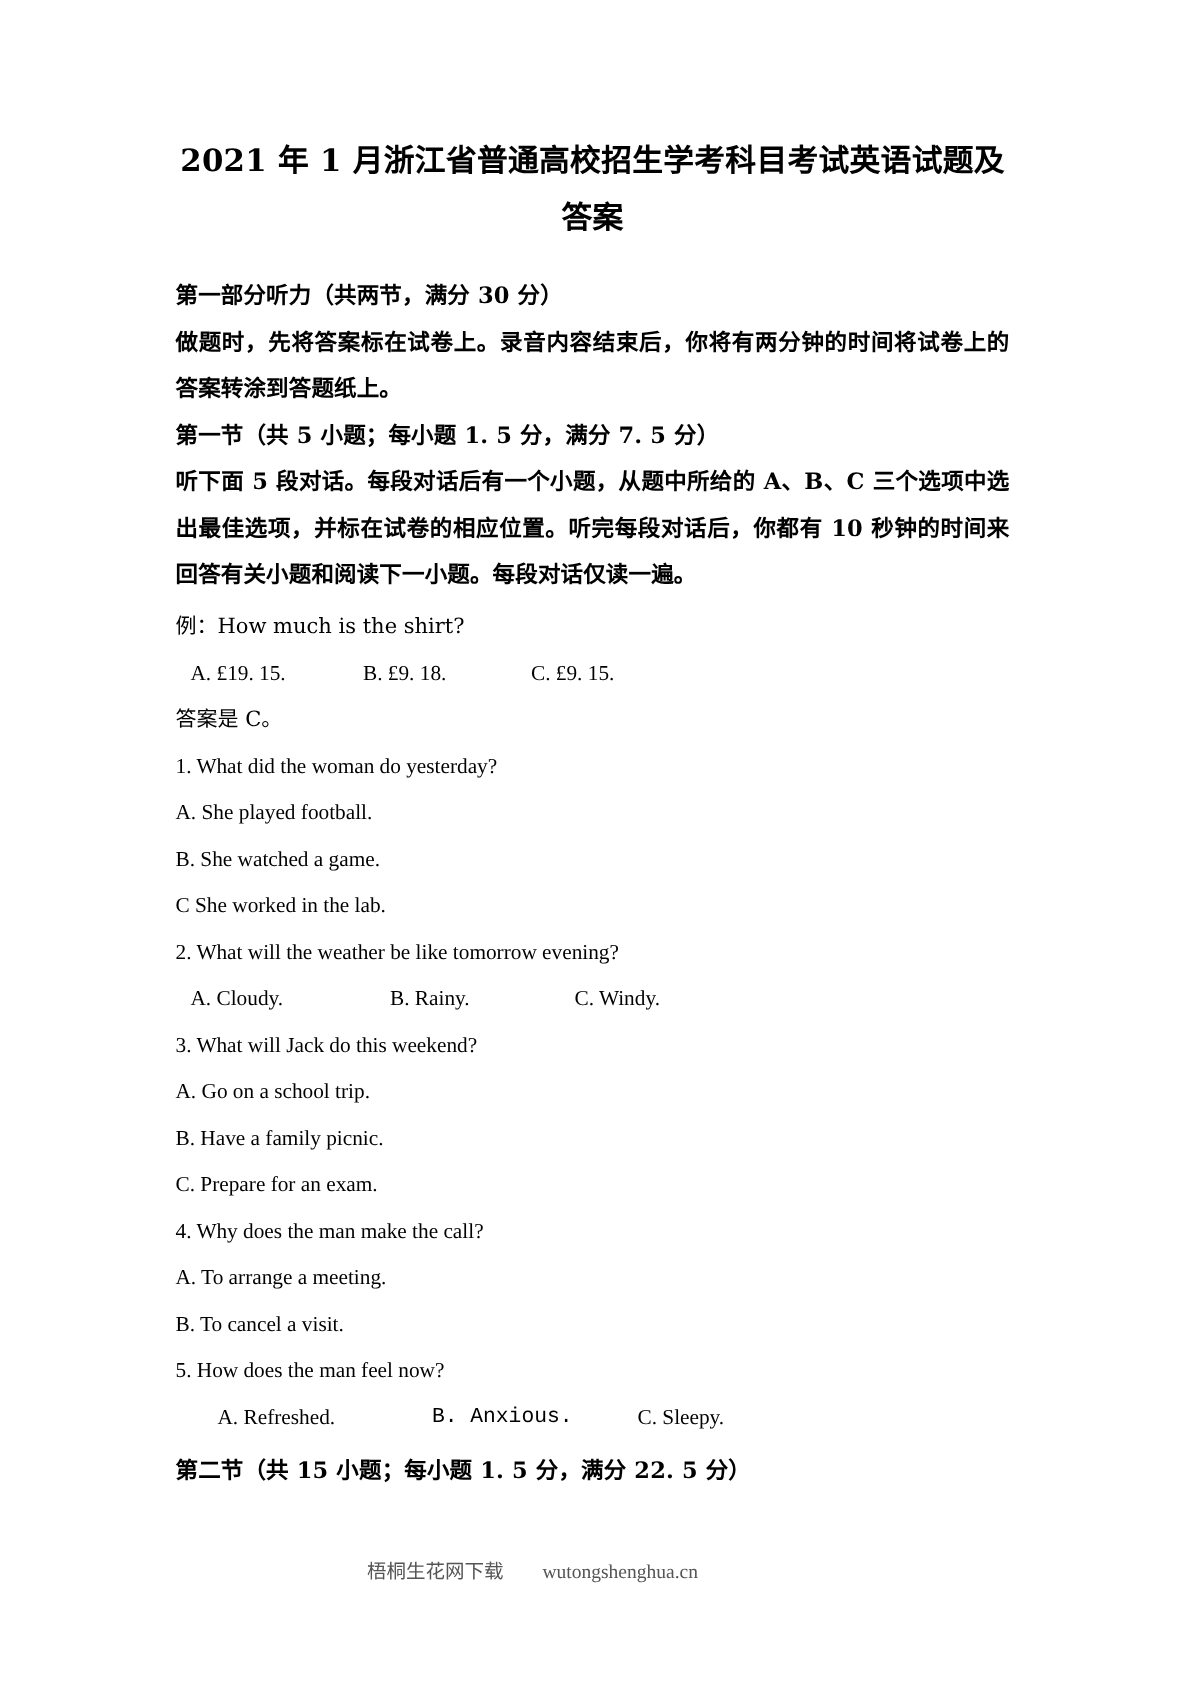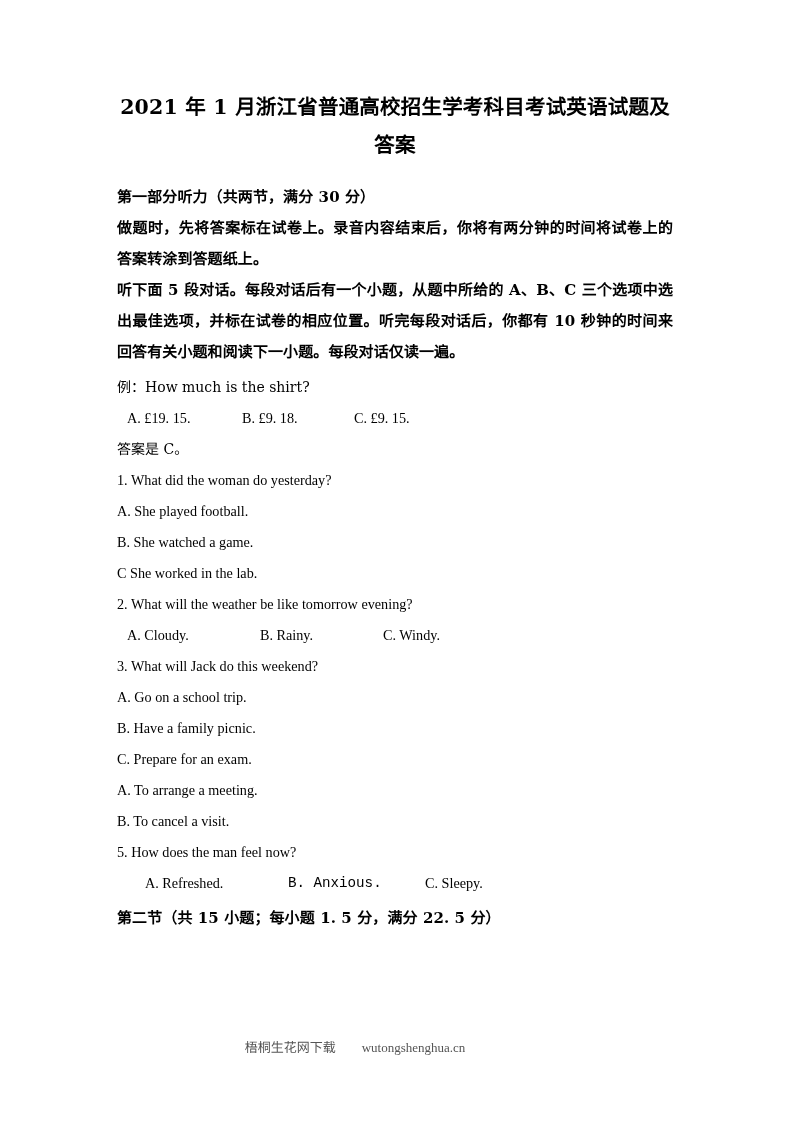--- a/index.html
+++ b/index.html
@@ -119,20 +119,21 @@
     <div>2021 年 1 月浙江省普通高校招生学考科目考试英语试题及</div>
     <div>答案</div>
   </div>
 
   <div class="content">
 
     <p class="cn-bold">第一部分听力（共两节，满分 30 分）</p>
 
     <p class="cn-bold">做题时，先将答案标在试卷上。录音内容结束后，你将有两分钟的时间将试卷上的答案转涂到答题纸上。</p>
 
+    <p class="cn-bold">第一节（共 5 小题；每小题 1. 5 分，满分 7. 5 分）</p>
 
     <p class="cn-bold">听下面 5 段对话。每段对话后有一个小题，从题中所给的 A、B、C 三个选项中选出最佳选项，并标在试卷的相应位置。听完每段对话后，你都有 10 秒钟的时间来回答有关小题和阅读下一小题。每段对话仅读一遍。</p>
 
     <div class="spacer-sm"></div>
 
     <p class="ln-cn">例：How much is the shirt?</p>
 
     <div class="opt-row">
       <span style="left:0px;">A. £19. 15.</span>
       <span style="left:115px;">B. £9. 18.</span>
@@ -151,20 +152,21 @@
       <span style="left:0px;">A. Cloudy.</span>
       <span style="left:133px;">B. Rainy.</span>
       <span style="left:256px;">C. Windy.</span>
     </div>
 
     <p class="ln">3. What will Jack do this weekend?</p>
     <p class="ln">A. Go on a school trip.</p>
     <p class="ln">B. Have a family picnic.</p>
     <p class="ln">C. Prepare for an exam.</p>
 
+    <p class="ln">4. Why does the man make the call?</p>
     <p class="ln">A. To arrange a meeting.</p>
     <p class="ln">B. To cancel a visit.</p>
 
     <p class="ln">5. How does the man feel now?</p>
     <div class="opt-row">
       <span style="left:18px;">A. Refreshed.</span>
       <span style="left:161px;font-family:Liberation Mono, monospace;">B. Anxious.</span>
       <span style="left:298px;">C. Sleepy.</span>
     </div>
 

